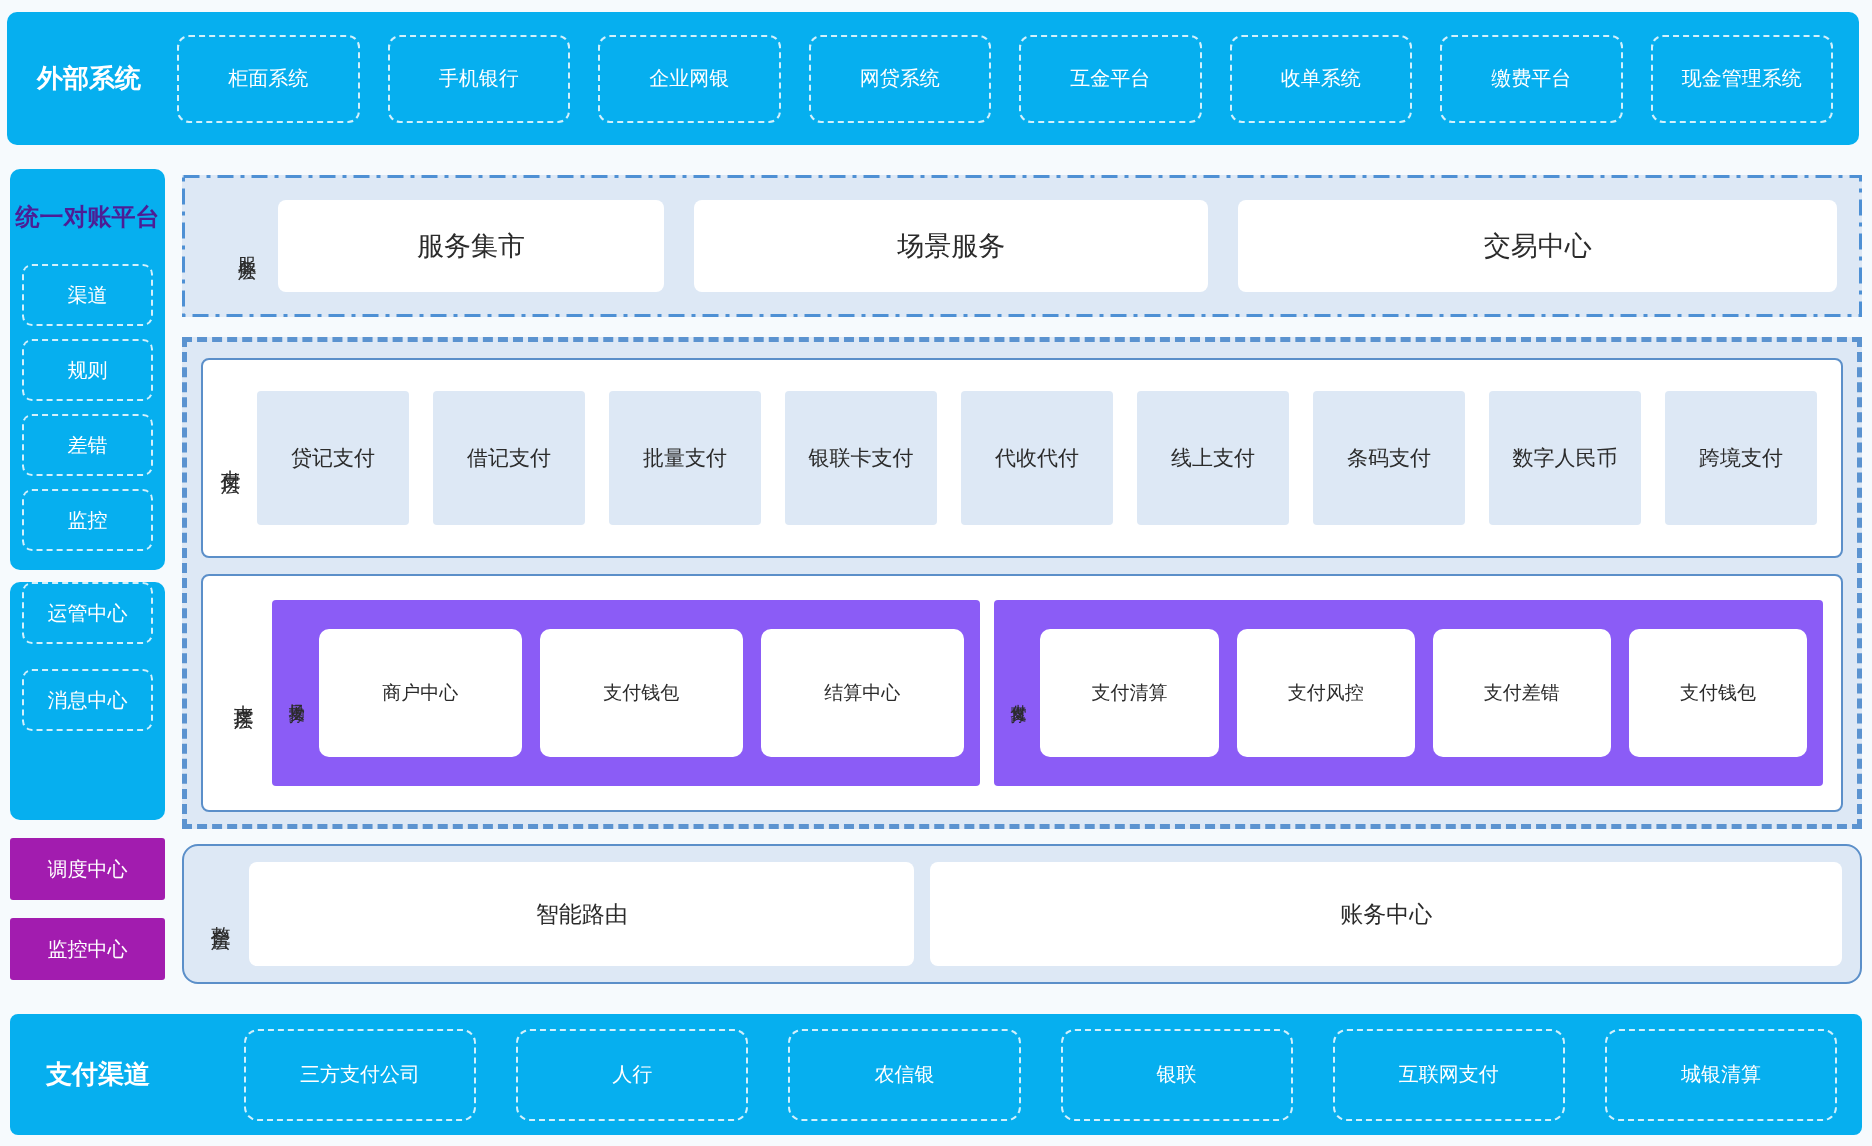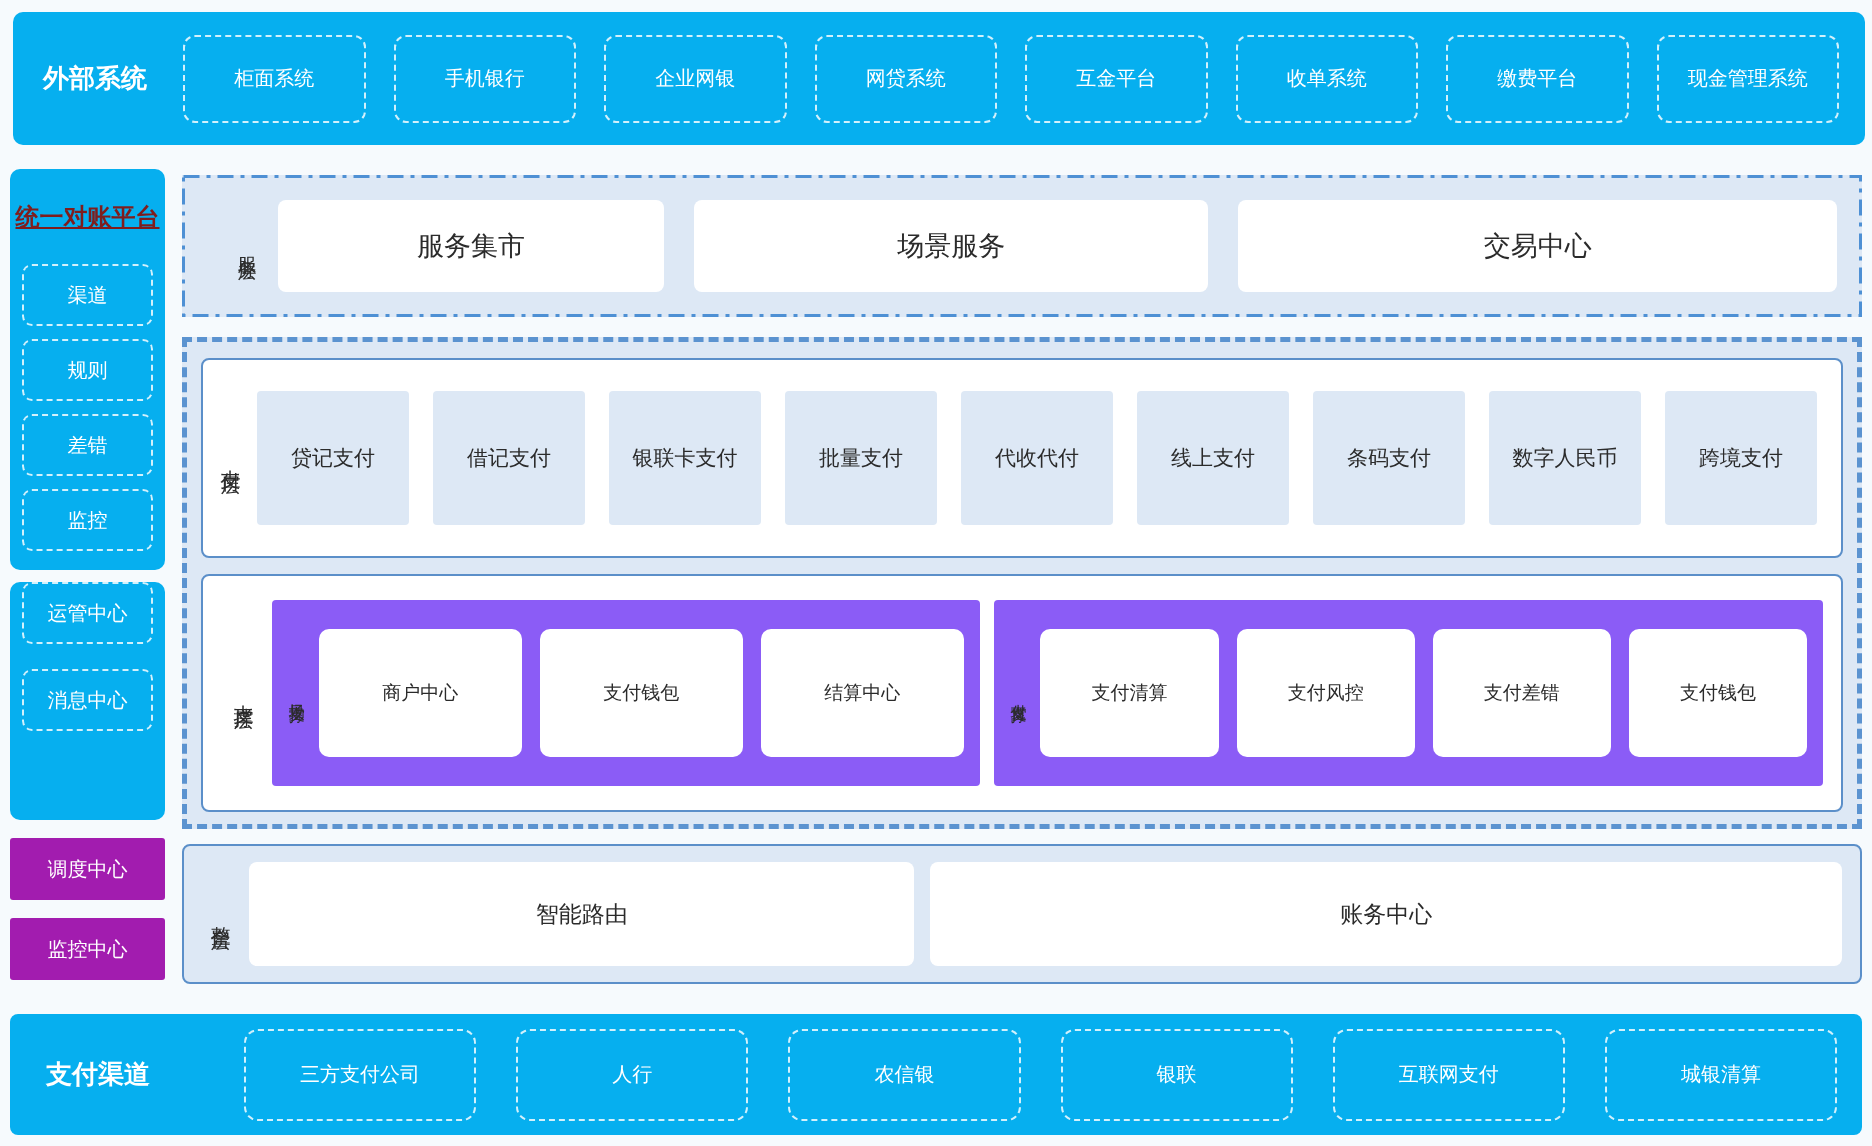--- a/index.html
+++ b/index.html
@@ -1,33 +1,33 @@
 <!DOCTYPE html>
 <html><head>
 <meta charset="utf-8">
 <style>
   * { margin:0; padding:0; box-sizing:border-box; }
   html,body { background:#eef3f8; font-family:"Liberation Sans","DejaVu Sans",sans-serif; }
   .canvas { position:relative; width:1872px; height:1146px; background:#f6fafd; overflow:hidden; }
 
   .blue-bar { position:absolute; background:#06afef; color:#fff; display:flex; align-items:center; border-radius:10px; }
-  #top-bar { left:13px; top:12px; width:1852px; height:133px; }
+  #top-bar { left:7px; top:12px; width:1852px; height:133px; }
   .bar-title { font-size:26px; font-weight:bold; white-space:nowrap; color:#fff; }
   #top-bar .bar-title { margin-left:30px; width:126px; }
   .bar-items { flex:1; display:flex; align-items:center; }
   #top-bar .bar-items { gap:28px; margin:0 26px 0 14px;text-align:right; }
   .dashed-item { flex:1; display:flex; align-items:center; justify-content:center;
                  border:2px dashed rgba(255,255,255,0.82); color:#fff; white-space:nowrap; }
   #top-bar .dashed-item { height:88px; border-radius:12px; font-size:20px; }
 
   .panel { position:absolute; left:10px; width:155px; background:#06afef; border-radius:10px;
            display:flex; flex-direction:column; }
   #recon-panel { top:169px; height:401px; }
   #mgmt-panel  { top:582px; height:238px; }
-  .panel-title { color:#7f1d1d; font-weight:bold; font-size:24px; display:flex; align-items:center; justify-content:center; white-space:nowrap;text-decoration:underline; }
+  .panel-title { color:#4c1d95; font-weight:bold; font-size:24px; display:flex; align-items:center; justify-content:center; white-space:nowrap; }
   #recon-panel .panel-title { height:95px; }
   #mgmt-panel .panel-title  { height:75px; }
   .panel-items { display:flex; flex-direction:column; gap:13px; padding:0 12px; }
   #mgmt-panel .panel-items { gap:25px; }
   .panel .dashed-item { flex:none; height:62px; border-radius:10px; font-size:20px; }
 
   .solid-box { position:absolute; left:10px; width:155px; height:62px; background:#a21caf; color:#fff;
                display:flex; align-items:center; justify-content:center; font-size:20px; border-radius:3px; }
   #dispatch-box { top:838px; }
   #monitor-box  { top:918px; }
@@ -60,21 +60,21 @@
   #support-layer > .vlabel { margin-right:18px; }
   .support-groups { flex:1; display:flex; gap:14px; }
   .support-group { background:#8b5cf6; border-radius:4px; height:186px; display:flex; align-items:center; padding:0 16px; }
   #support-group-scene { flex:733; }
   #support-group-pay   { flex:865; }
   .support-group .vlabel { font-size:16px; letter-spacing:1px; margin-right:14px; }
   .support-items { flex:1; display:flex; gap:18px; }
   .support-items .white-box { flex:1; height:128px; border-radius:10px; font-size:19px; }
 
   #integration-layer { position:absolute; left:182px; top:844px; width:1680px; height:140px; background:#dde8f5;
-                       border:2px solid #5b8fc9; border-radius:8px; display:flex; align-items:center;
+                       border:2px solid #5b8fc9; border-radius:16px; display:flex; align-items:center;
                        padding:0 18px 0 26px; }
   #integration-layer .vlabel { margin-right:18px; }
   .integration-items { flex:1; display:flex; gap:16px; height:104px; }
   .integration-items .white-box { font-size:23px; }
   #int-box-0 { flex:675; } #int-box-1 { flex:925; }
 
   #bottom-bar { left:10px; top:1014px; width:1852px; height:121px; border-radius:8px; }
   #bottom-bar .bar-title { margin-left:36px; width:188px; }
   #bottom-bar .bar-items { gap:40px; margin:0 25px 0 10px; }
   #bottom-bar .dashed-item { height:92px; border-radius:14px; font-size:20px; }
@@ -130,22 +130,22 @@
     </div>
   </div>
 
   <div id="dashed-box">
 
     <div class="inner-layer" id="payment-layer">
       <div class="vlabel">支付层</div>
       <div class="payment-items">
         <div class="lb-box">贷记支付</div>
         <div class="lb-box">借记支付</div>
+        <div class="lb-box">批量支付</div>
         <div class="lb-box">银联卡支付</div>
-        <div class="lb-box">批量支付</div>
         <div class="lb-box">代收代付</div>
         <div class="lb-box">线上支付</div>
         <div class="lb-box">条码支付</div>
         <div class="lb-box">数字人民币</div>
         <div class="lb-box">跨境支付</div>
       </div>
     </div>
 
     <div class="inner-layer" id="support-layer">
       <div class="vlabel">支撑层</div>

